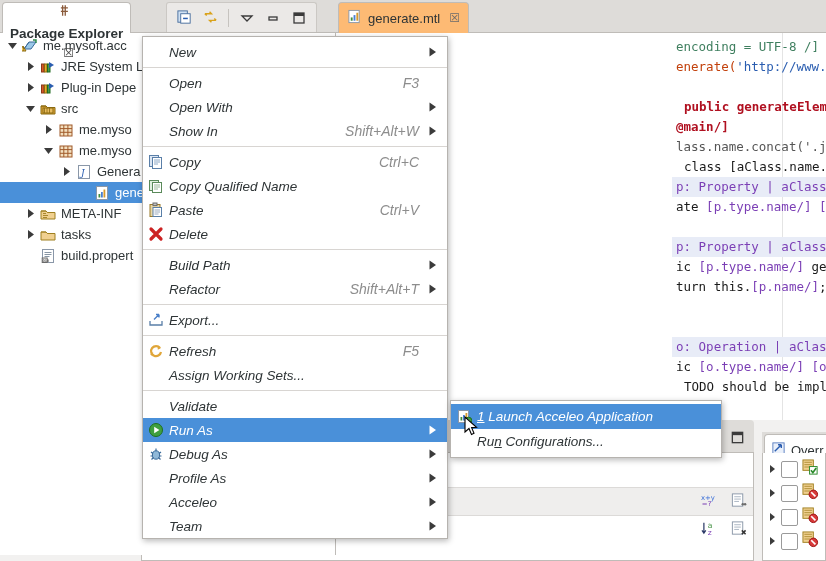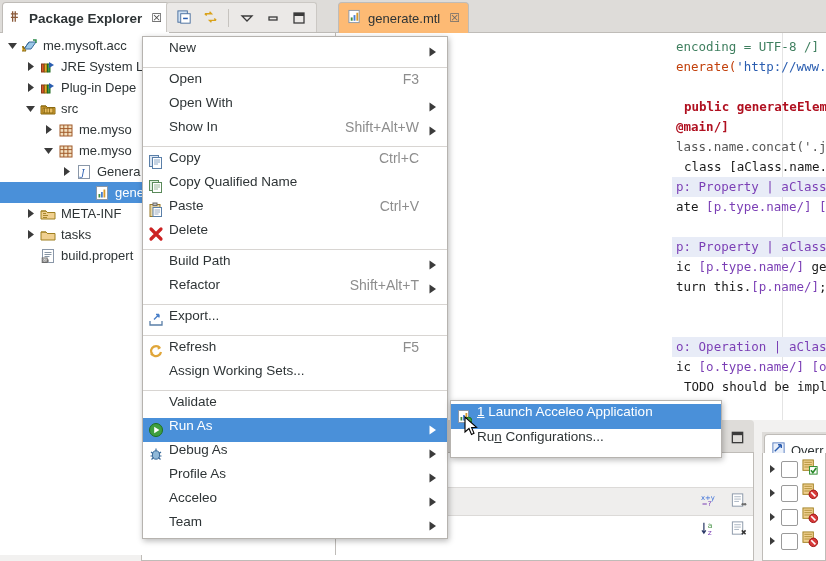--- a/index.html
+++ b/index.html
@@ -63,20 +63,21 @@
     position: absolute; left: 0; top: 0; width: 336px; height: 33px;
     background: #dedcd9; border-bottom: 1px solid #bfbcb8;
   }
   .pe-tab {
     position: absolute; left: 2px; top: 2px; height: 31px;
     padding: 0 7px;
     display: flex; align-items: center; gap: 5px;
     background: #ffffff; border: 1px solid #bfbcb8; border-bottom: none;
     border-radius: 4px 4px 0 0; font-weight: bold; font-size: 13.5px;
     white-space: nowrap;
+    flex-direction: column;
   }
   .pe-tab .close-x { color: #4a4a4a; font-size: 12px; margin-left: 4px; font-weight: normal;}
   .pe-toolbar {
     position: absolute; left: 166px; top: 2px; height: 30px;
     display: flex; align-items: center; gap: 2px;
     background: #ebe9e7;
     border: 1px solid #cbc8c4; border-bottom: none; border-radius: 3px 3px 0 0;
     padding: 0 5px;
   }
   .tb-btn { width: 24px; height: 24px; display:flex; align-items:center; justify-content:center; }
@@ -147,22 +148,22 @@
 
   
   .ctxmenu {
     position: absolute; left: 142px; top: 36px; width: 306px;
     background: #ffffff;
     border: 1px solid #b6b3af;
     box-shadow: 1px 2px 6px rgba(0,0,0,0.28);
     padding: 3px 0 0 0;
     z-index: 50;
   }
-  .mi { position: relative; height: 24px; display: flex; 
-    padding: 0 8px 0 0; font-size: 13.5px; color: #2e3436; white-space: nowrap;}
+  .mi { position: relative; height: 24px; display: flex; align-items: center;
+    padding: 0 8px 0 0; font-size: 13.5px; color: #2e3436; white-space: nowrap; font-style: italic;}
   .mi.sel { background: #4a90d9; color: #ffffff; }
   .mi .mi-icon { width: 26px; flex: 0 0 26px; display:flex; align-items:center; justify-content:center; }
   .mi .mi-label { flex: 1 1 auto; }
   .mi .mi-accel { color: #8d8d8d; font-size: 14px; padding-right: 6px; }
   .mi.sel .mi-accel { color: #dce9f7; }
   .mi .mi-arrow { width: 14px; flex: 0 0 14px; display:flex; align-items:center; justify-content:center; }
   .msep { height: 1px; background: #d8d5d2; margin: 3px 0; }
 
   
   .submenu {

